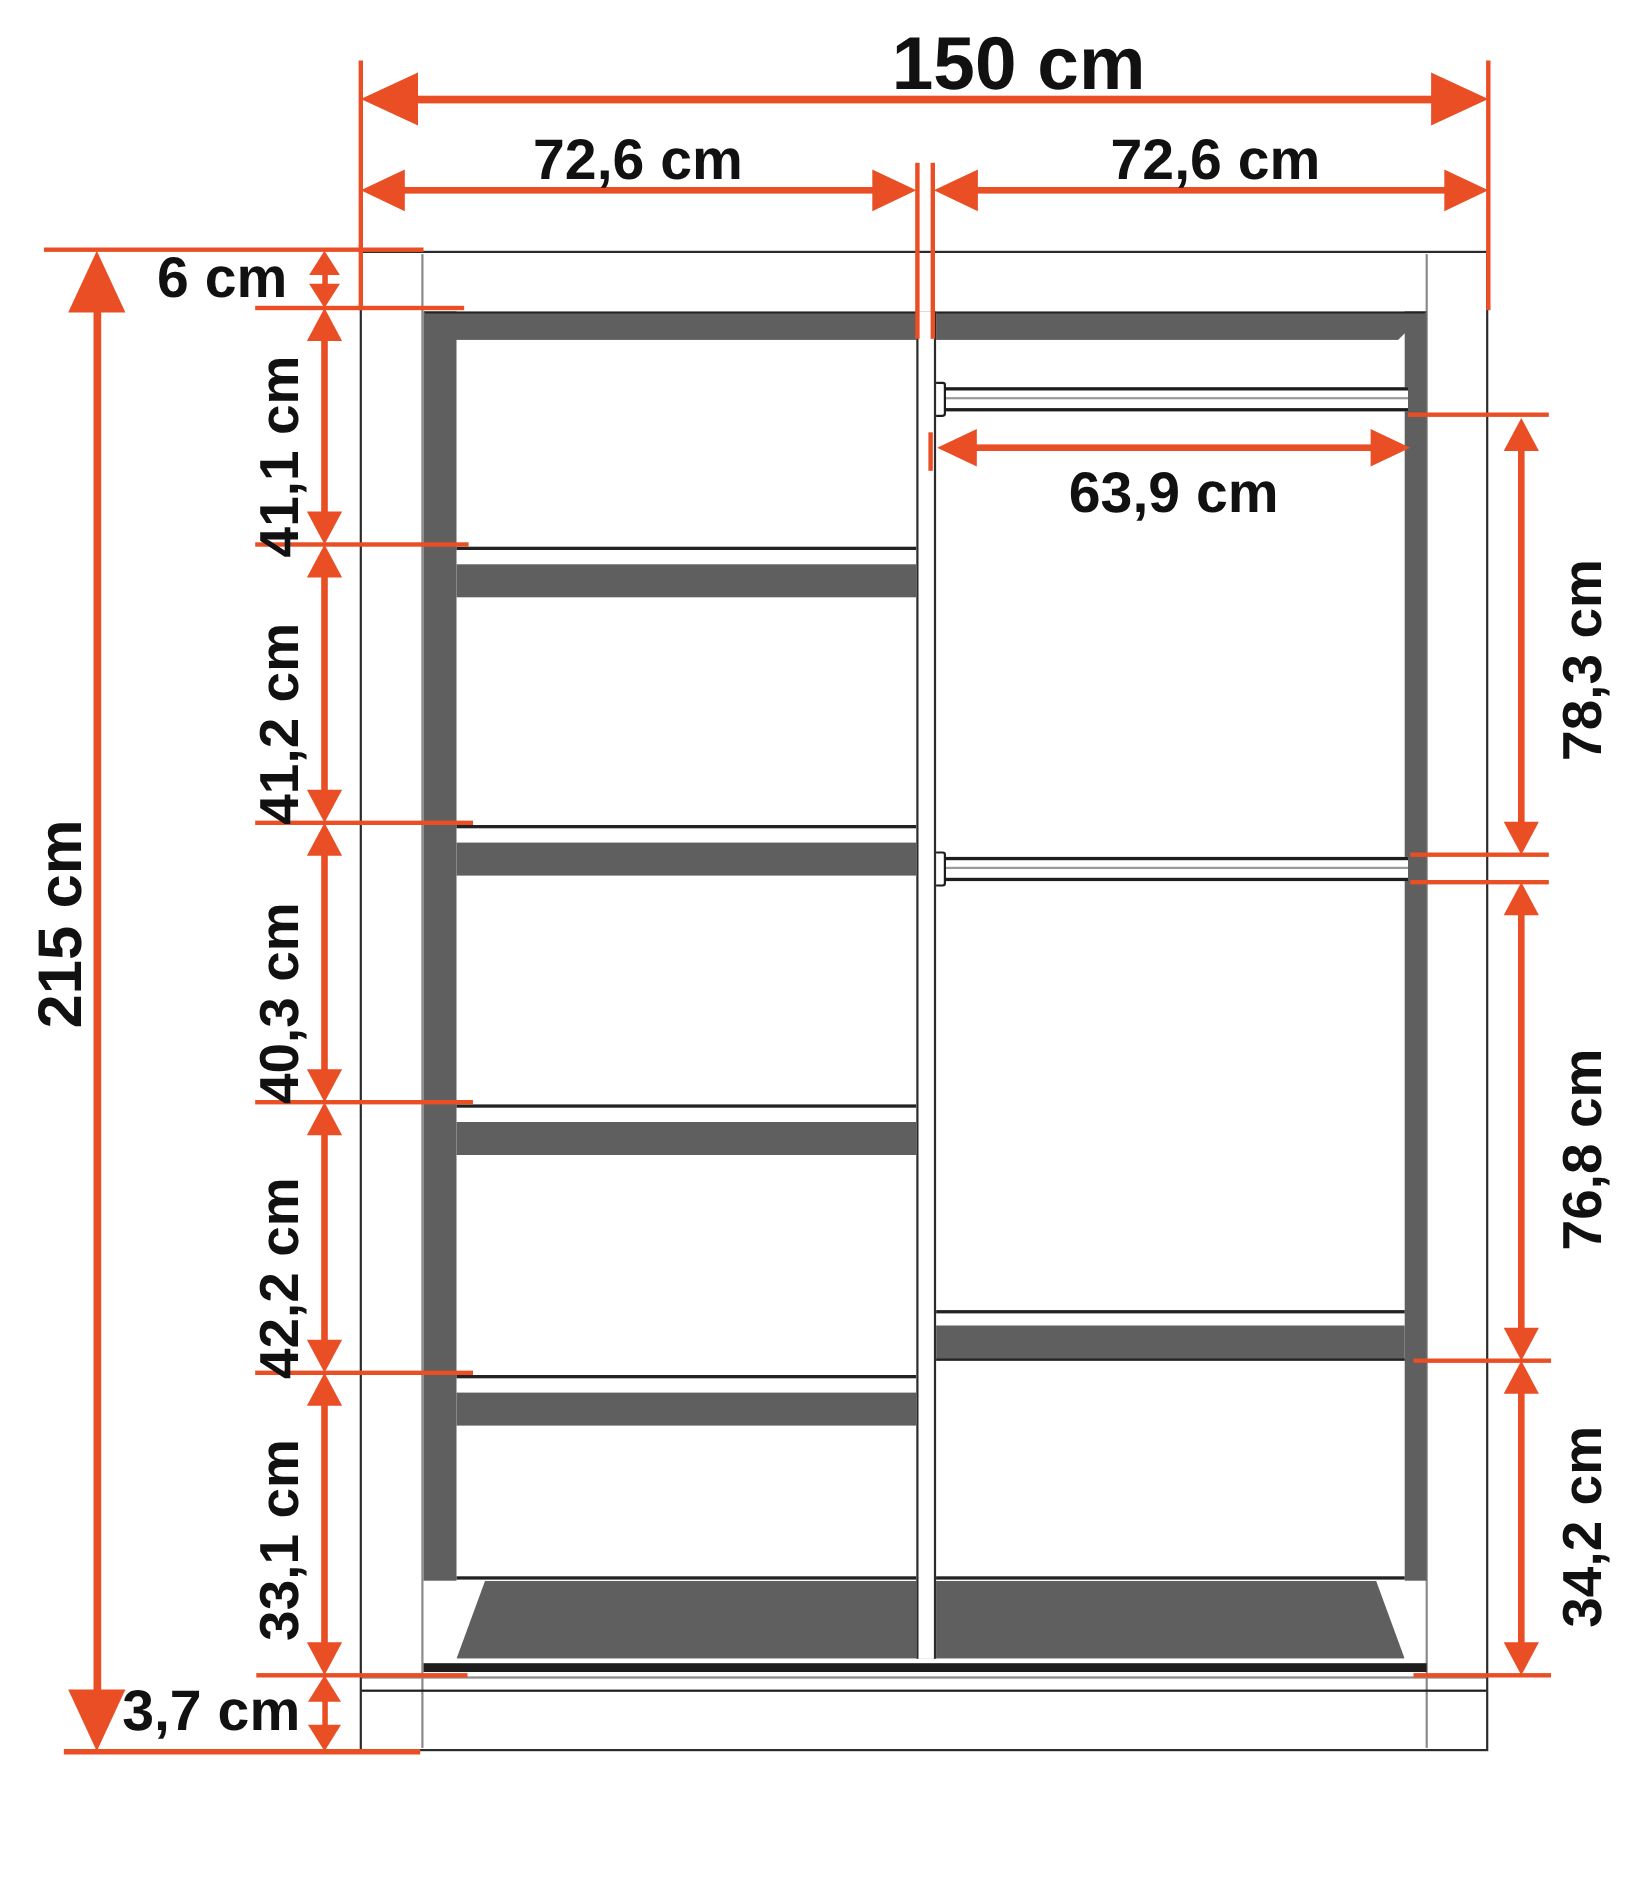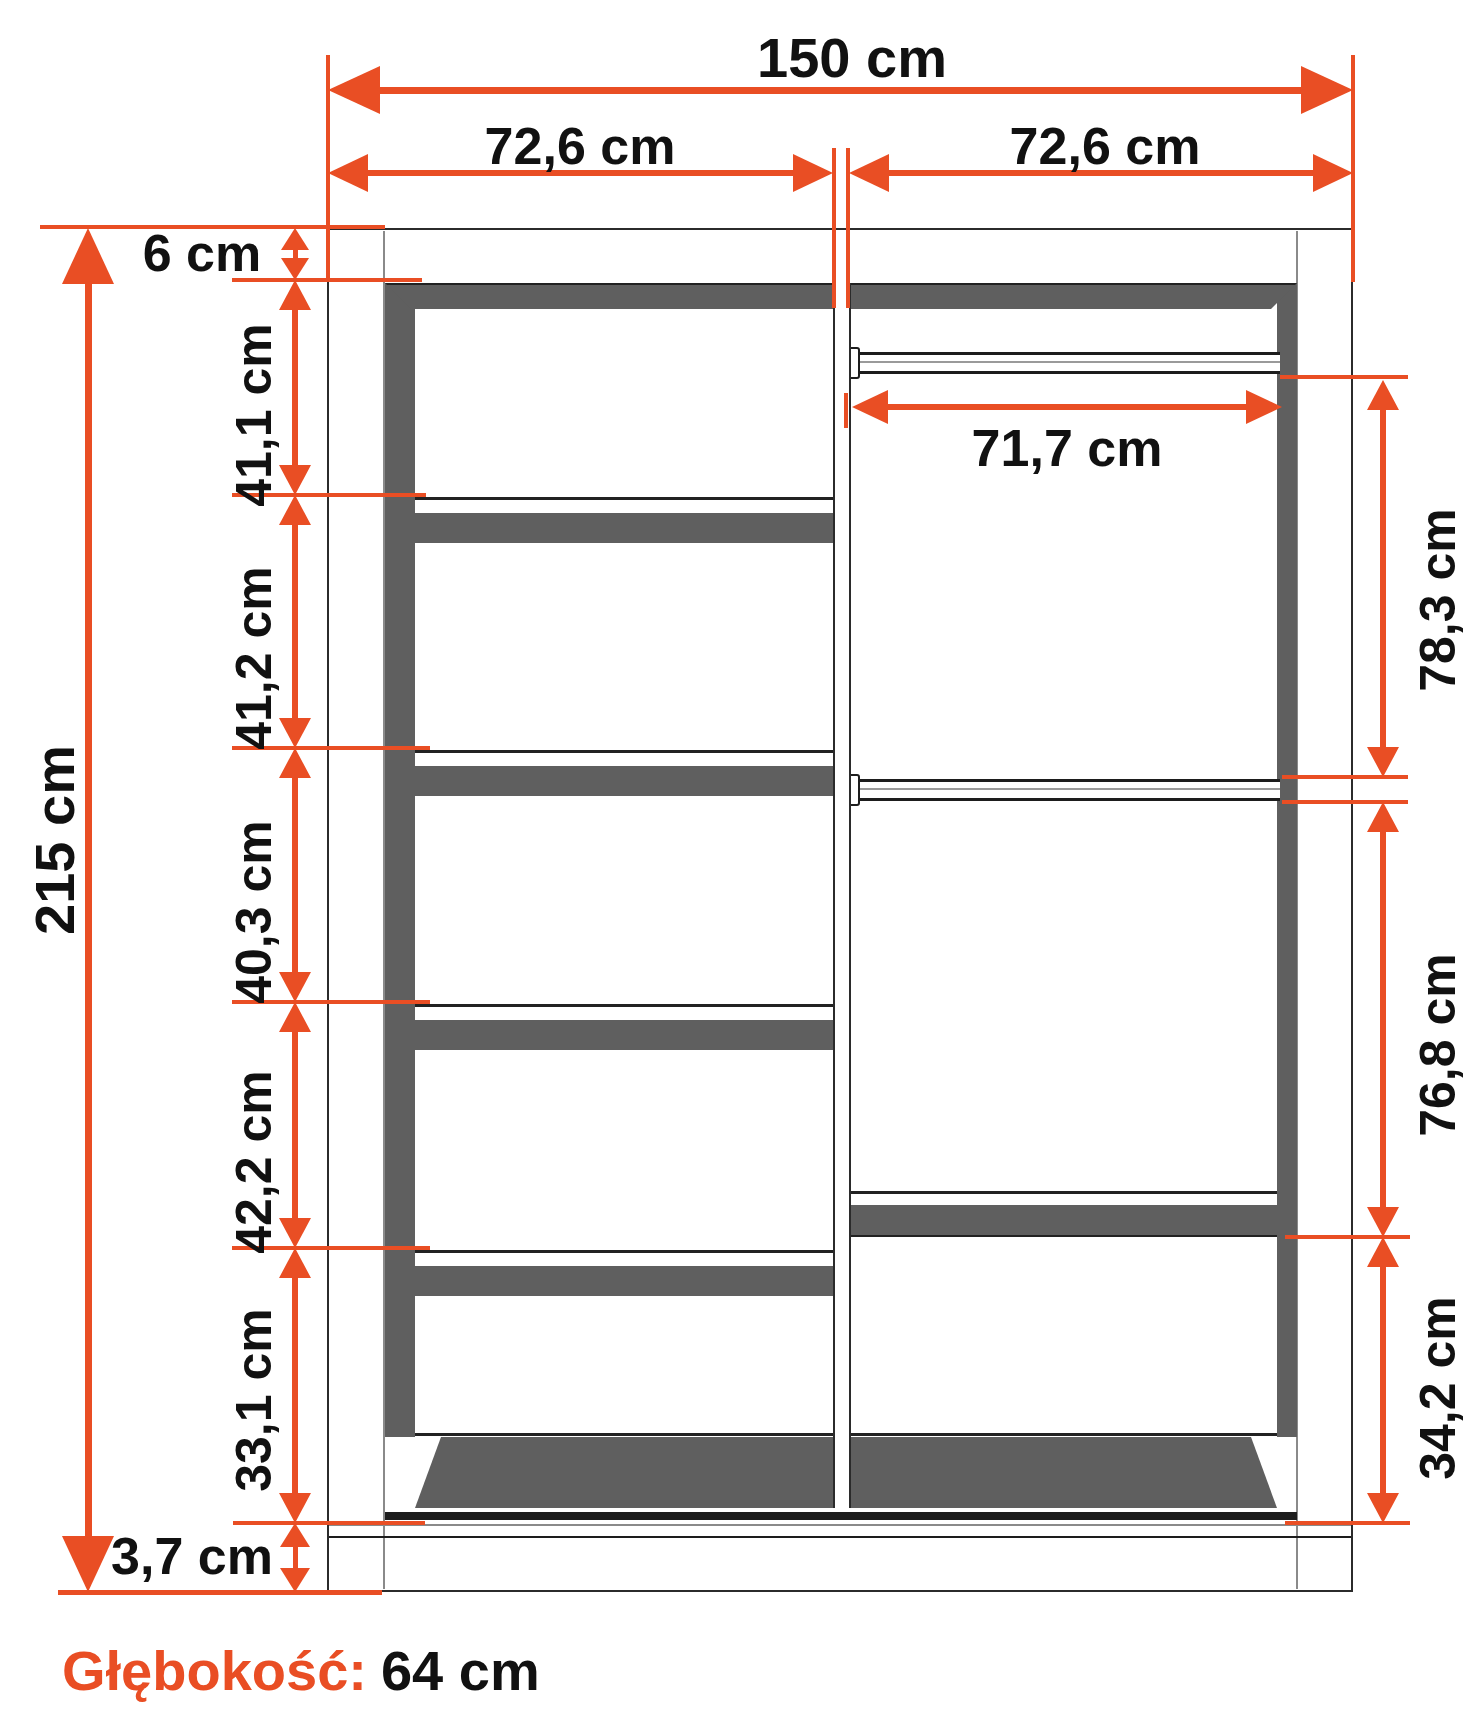--- a/index.html
+++ b/index.html
@@ -174,33 +174,30 @@
       <div class="h1"></div>
       <div class="ln"></div>
       <div class="h2"></div>
     </div>
   <div class="ah" style="left:852px;top:383px;width:430px;height:48px;--hl:36px;--hw:17px;--lw:6px;">
       <div class="h1"></div>
       <div class="ln"></div>
       <div class="h2"></div>
     </div>
 
-  <div class="lbl" style="left:852px;top:58px;font-size:56px;">150 cm</div>
+  <div class="lbl" style="left:926px;top:58px;font-size:68px;">150 cm</div>
   <div class="lbl" style="left:580px;top:146px;font-size:52px;">72,6 cm</div>
   <div class="lbl" style="left:1105px;top:146px;font-size:52px;">72,6 cm</div>
   <div class="lbl" style="left:202px;top:253px;font-size:52px;">6 cm</div>
   <div class="lbl rot" style="left:254px;top:415px;font-size:50px;">41,1 cm</div>
   <div class="lbl rot" style="left:254px;top:658px;font-size:50px;">41,2 cm</div>
   <div class="lbl rot" style="left:254px;top:912px;font-size:50px;">40,3 cm</div>
   <div class="lbl rot" style="left:254px;top:1162px;font-size:50px;">42,2 cm</div>
   <div class="lbl rot" style="left:254px;top:1400px;font-size:50px;">33,1 cm</div>
   <div class="lbl rot" style="left:55px;top:840px;font-size:56px;">215 cm</div>
   <div class="lbl" style="left:192px;top:1556px;font-size:52px;">3,7 cm</div>
-  <div class="lbl" style="left:1067px;top:448px;font-size:52px;">71,7 cm</div>
+  <div class="lbl" style="left:1067px;top:448px;font-size:52px;">63,9 cm</div>
   <div class="lbl rot" style="left:1438px;top:600px;font-size:50px;">78,3 cm</div>
   <div class="lbl rot" style="left:1438px;top:1045px;font-size:50px;">76,8 cm</div>
   <div class="lbl rot" style="left:1438px;top:1388px;font-size:50px;">34,2 cm</div>
 
-  <div class="footer" style="left:62px;top:1671px;font-size:56px;">
-    <span class="depth-label">Głębokość:</span><span class="depth-value">64 cm</span>
-  </div>
 
 </div>
 
 </body></html>

